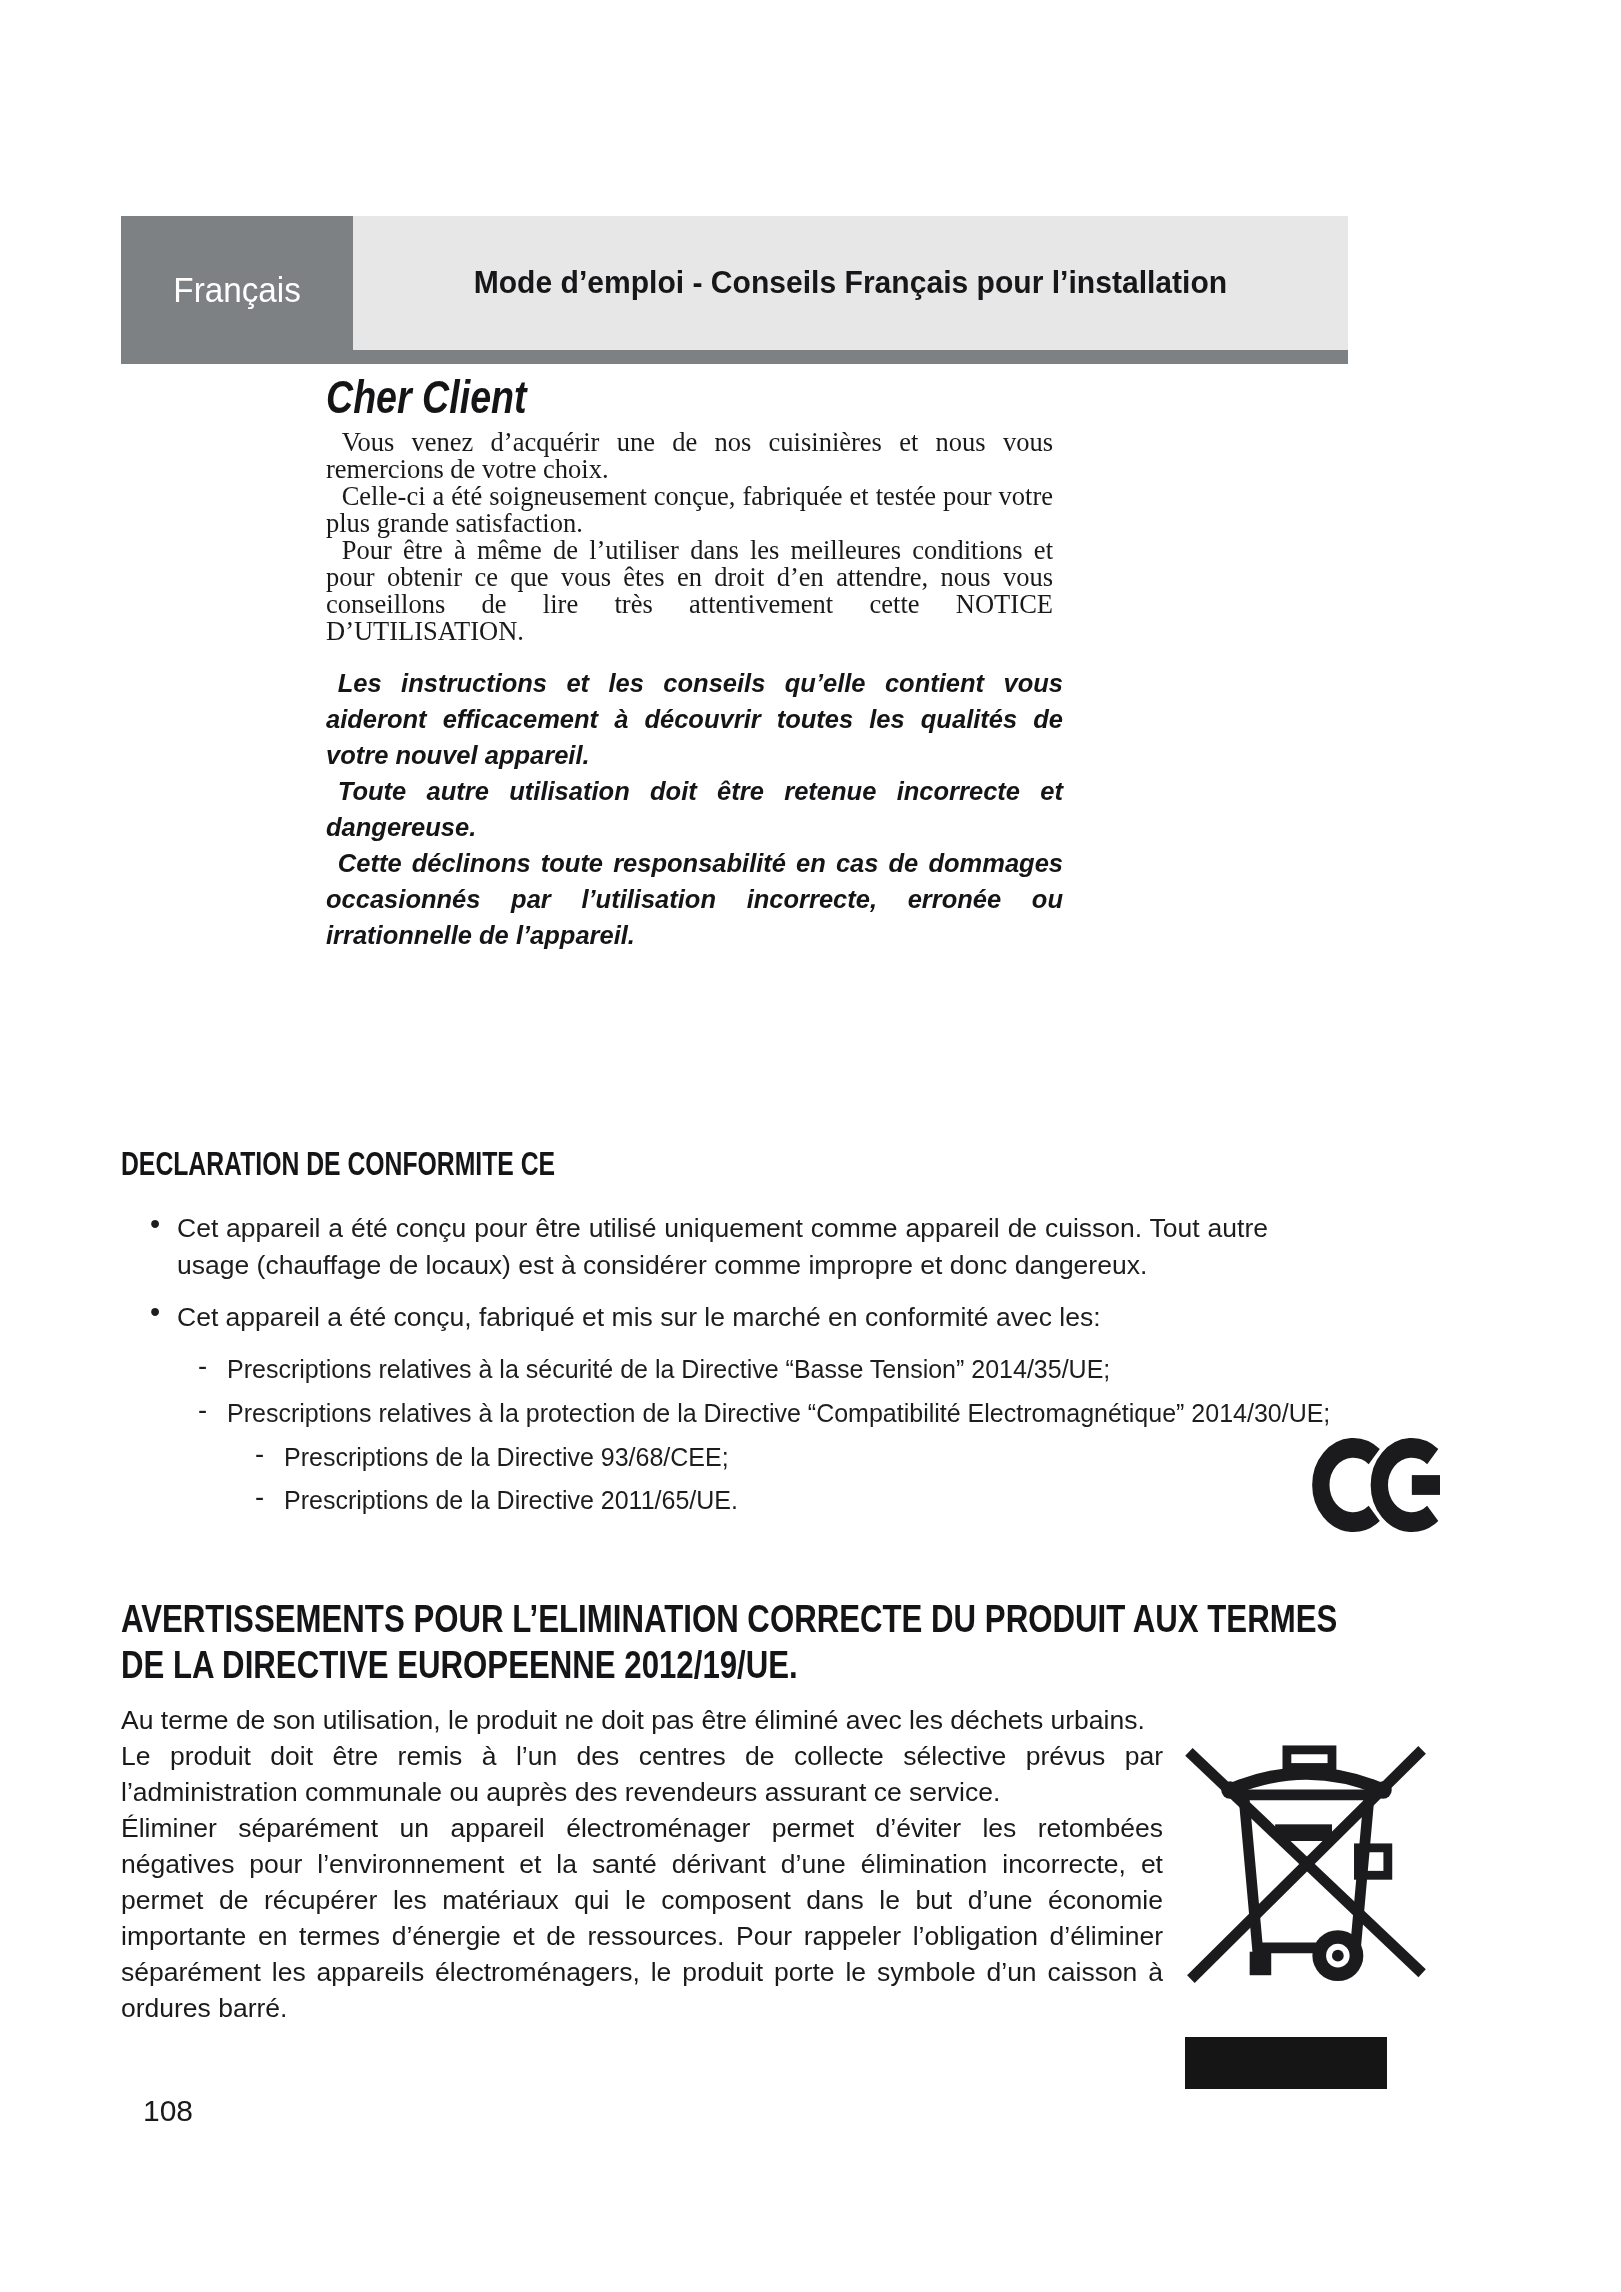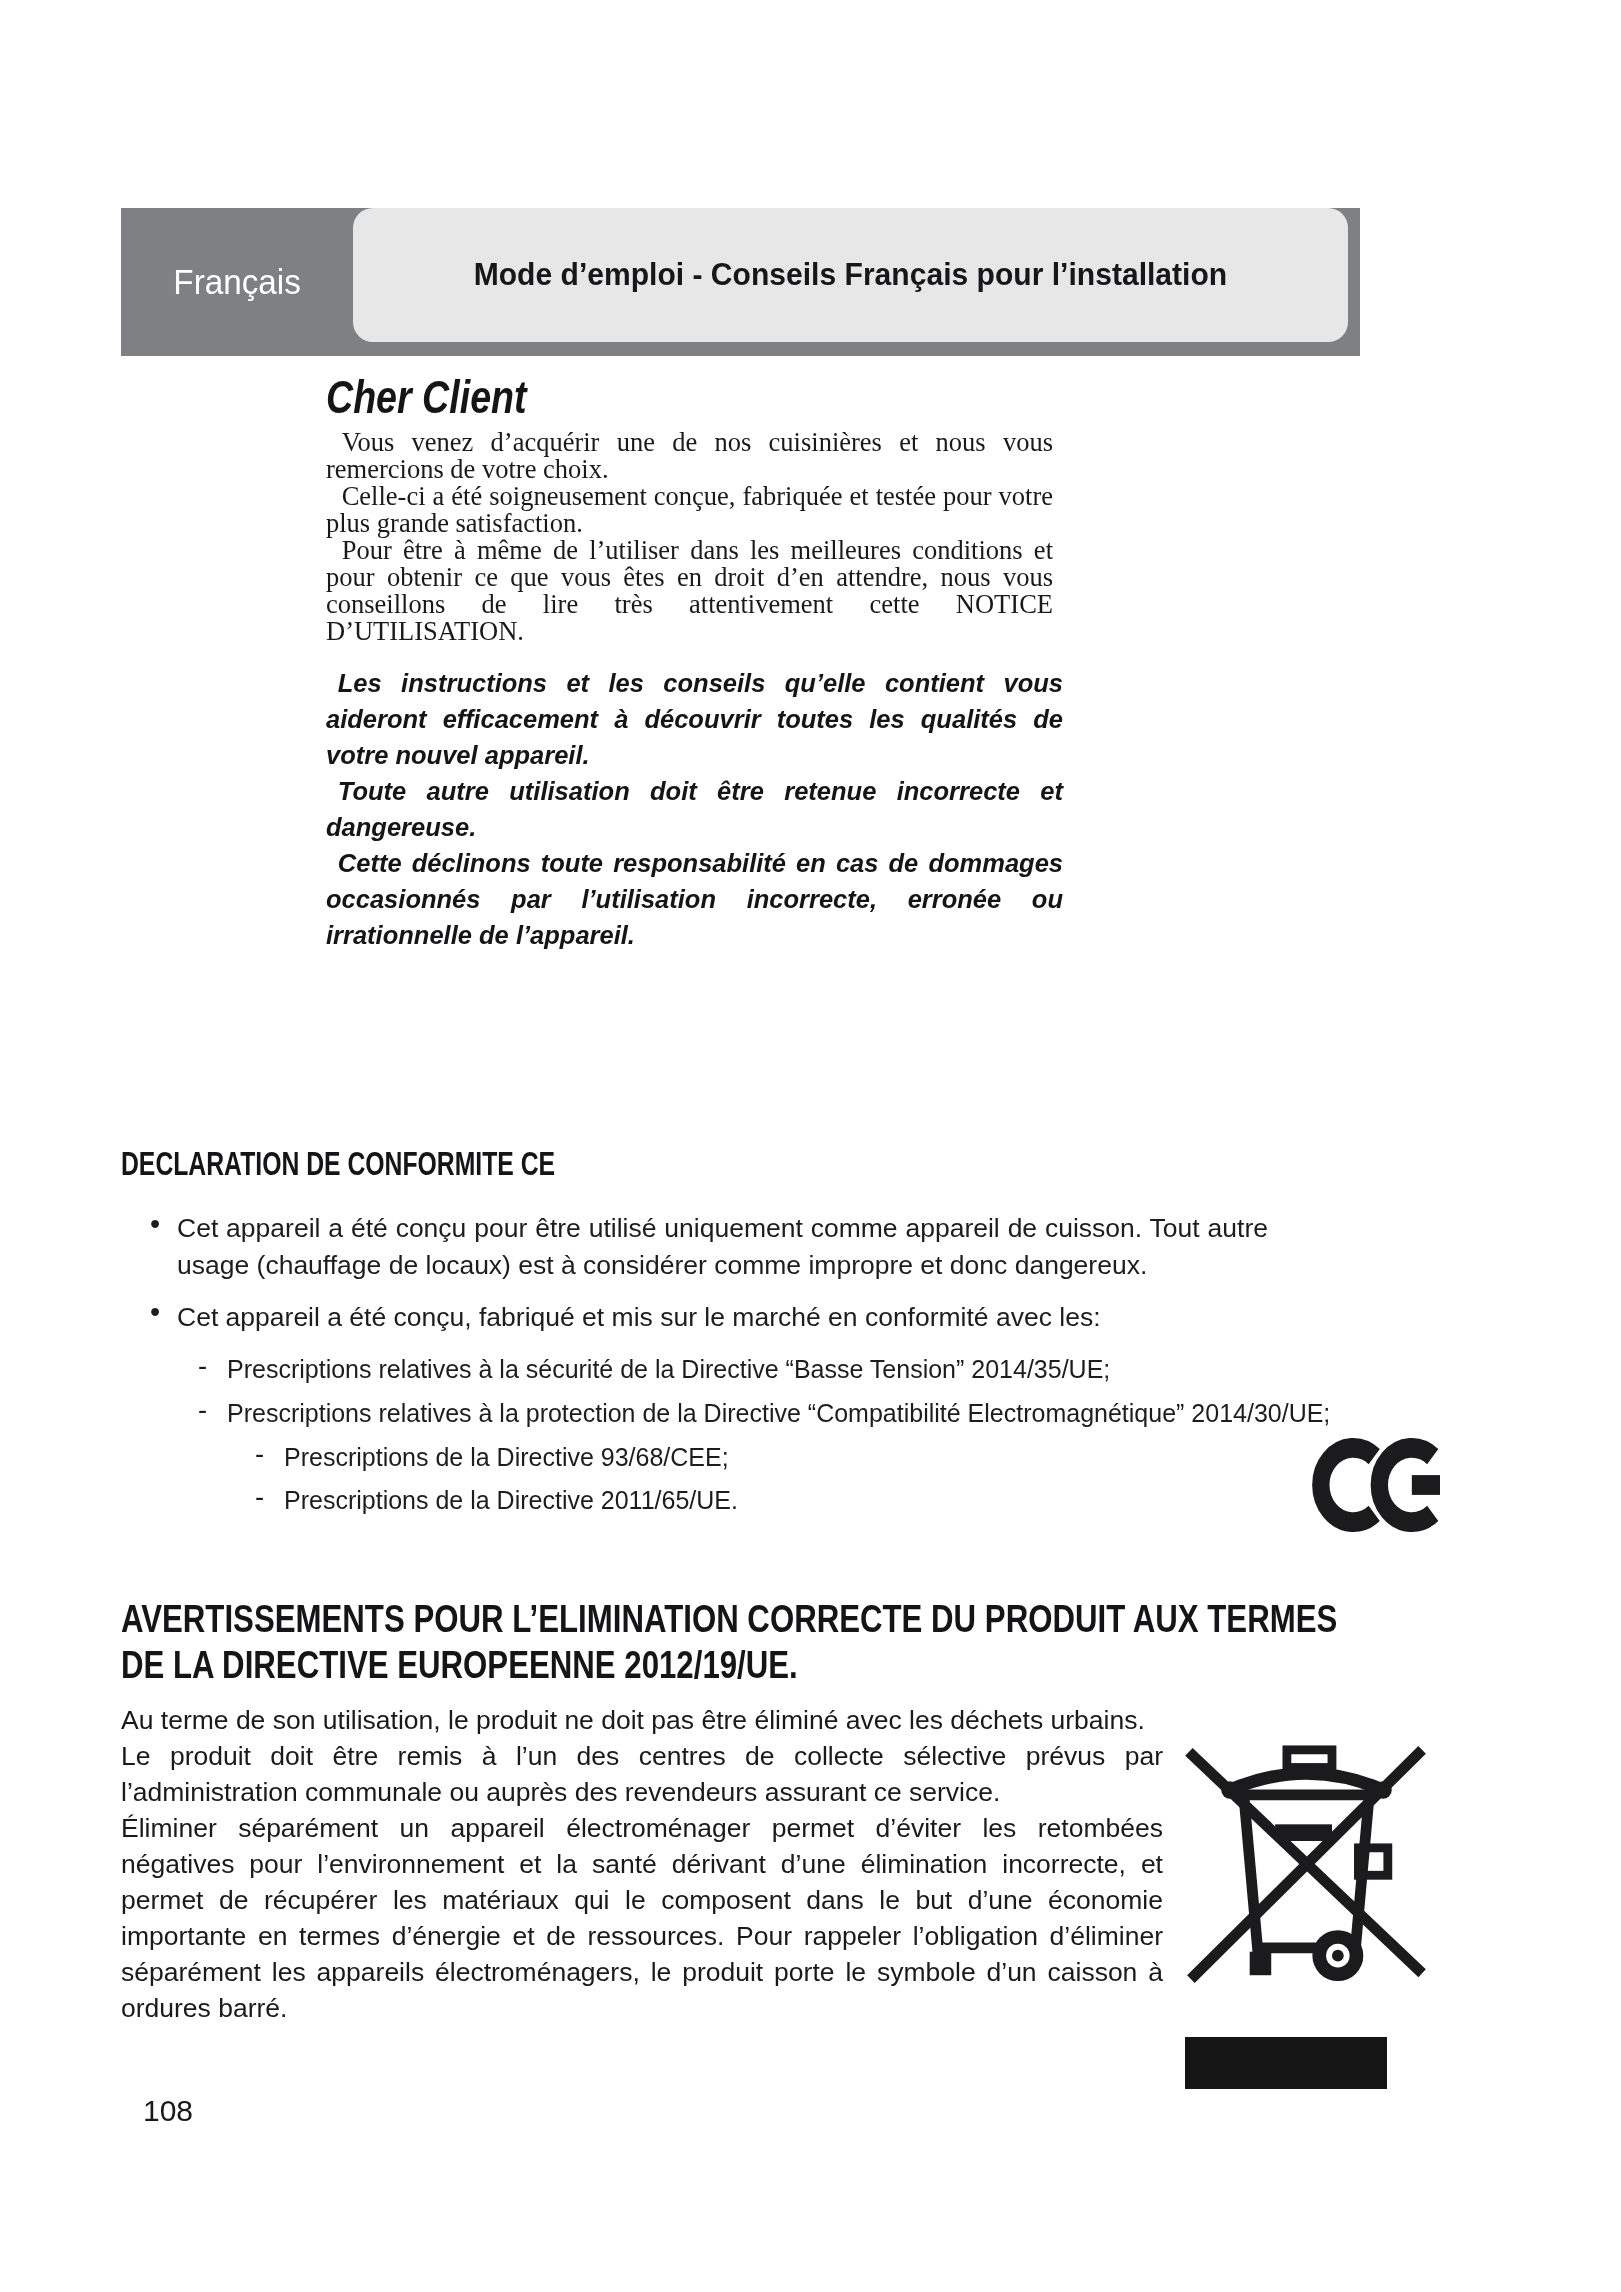--- a/index.html
+++ b/index.html
@@ -1,24 +1,24 @@
 <!DOCTYPE html>
 <html><head>
 <meta charset="utf-8">
 <style>
   html,body{margin:0;padding:0;background:#ffffff;}
   .page{
     position:relative;width:1621px;height:2293px;background:#ffffff;
     font-family:"Liberation Sans", sans-serif;color:#1d1d1f;overflow:hidden;
   }
   
-  .header{position:absolute;left:121px;top:208px;width:1227px;height:148px;background:#7e8184;padding-left:12px;}
+  .header{position:absolute;left:121px;top:216px;width:1227px;height:148px;background:#7e8184;}
   .lang-tab{position:absolute;left:0;top:0;width:232px;height:148px;display:flex;align-items:center;justify-content:center;}
   .lang-tab span{color:#ffffff;font-size:35px;font-weight:400;transform:scaleX(.95);}
-  .title-box{position:absolute;left:232px;top:0;width:995px;height:134px;background:#e7e7e8;display:flex;align-items:center;justify-content:center;border-radius:20px;}
+  .title-box{position:absolute;left:232px;top:0;width:995px;height:134px;background:#e7e7e8;display:flex;align-items:center;justify-content:center;}
   .title-box span{color:#17171a;font-size:31px;font-weight:bold;transform:scaleX(.97);white-space:nowrap;}
   
   .cher-heading{position:absolute;left:326px;top:369px;margin:0;font-size:47px;font-weight:bold;font-style:italic;transform:scaleX(.8);transform-origin:0 0;white-space:nowrap;color:#151517;}
   .intro-block{position:absolute;left:326px;top:429px;width:737px;}
   .intro-block .serif p{font-family:"Liberation Serif", serif;font-size:26.5px;line-height:27px;text-align:justify;text-indent:15.7px;margin:0;width:727px;color:#1a1a1c;}
   .emphasis{margin-top:20px;}
   .emphasis p{font-size:25.5px;font-weight:bold;font-style:italic;line-height:36px;text-align:justify;text-indent:11.8px;margin:0;color:#151517;}
   
   .declaration{position:absolute;left:121px;top:1145px;width:1245px;}
   .decl-heading{margin:0;font-size:33px;font-weight:bold;transform:scaleX(.75);transform-origin:0 0;white-space:nowrap;color:#151517;}

